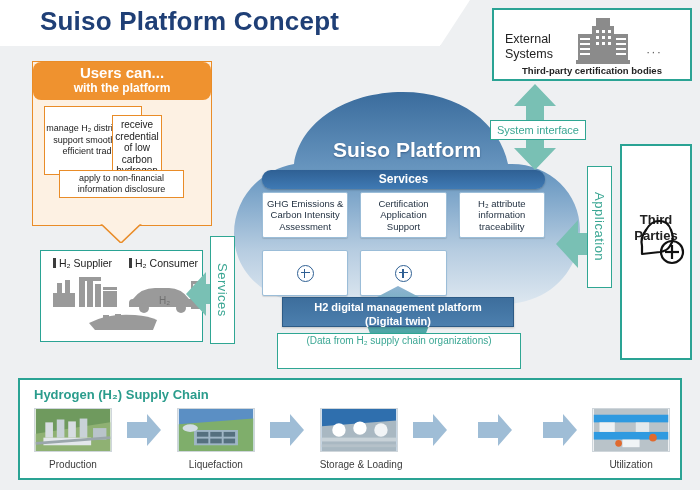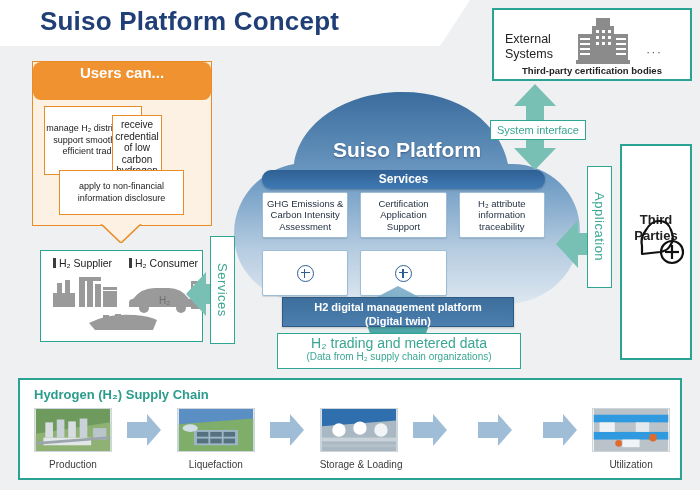--- a/index.html
+++ b/index.html
@@ -96,21 +96,21 @@
   }
   #users-head-1{font-size:15px;font-weight:bold;line-height:17px;}
   #users-head-2{font-size:12px;font-weight:bold;line-height:14px;}
   .user-card{
     position:absolute;background:#ffffff;border:1.3px solid #e98c28;
     text-align:center;color:#222;display:flex;align-items:center;justify-content:center;
     box-sizing:border-box;
   }
   #user-card-0{left:11px;top:44px;width:98px;height:69px;font-size:9px;line-height:11.5px;}
   #user-card-1{left:79px;top:53px;width:50px;height:66px;font-size:10px;line-height:11.5px;z-index:3;}
-  #user-card-2{left:26px;top:108px;width:125px;height:45px;font-size:9px;line-height:11.5px;z-index:4;}
+  #user-card-2{left:26px;top:108px;width:125px;height:28px;font-size:9px;line-height:11.5px;z-index:4;}
 
   
   #supplier-box{
     position:absolute;left:24px;top:250px;width:163px;height:92px;
     background:#ffffff;border:1.8px solid #2aa394;box-sizing:border-box;margin-left:16px;
   }
   .sc-label{position:absolute;font-size:10.5px;color:#222;white-space:nowrap;}
   #label-supplier{left:12px;top:6px;}
   #label-consumer{left:88px;top:6px;}
   .tick{display:inline-block;width:3px;height:10px;background:#3c3c3c;
@@ -244,27 +244,27 @@
       </defs>
       <path fill="url(#twinGrad)" d="M65 0 L130 34 L98 34 L86 66 L44 66 L32 34 L0 34 Z"></path>
     </svg>
   </div>
   <div id="digital-twin-label">
     <div>H2 digital management platform</div>
     <div>(Digital twin)</div>
   </div>
 
   <div id="trading-data-box">
-    <div id="trading-data-main">H₂ trading and metered data</div>
     <div id="trading-data-sub">(Data from H₂ supply chain organizations)</div>
   </div>
 
   <div id="users-panel">
     <div id="users-head">
       <div id="users-head-1">Users can...</div>
+      <div id="users-head-2">with the platform</div>
     </div>
     <div class="user-card" id="user-card-0">
       <span>manage H₂ distribution, support smooth and efficient trading</span>
     </div>
     <div class="user-card" id="user-card-1">
       <span>receive credential of low carbon hydrogen</span>
     </div>
     <div class="user-card" id="user-card-2">
       <span>apply to non-financial information disclosure</span>
     </div>

